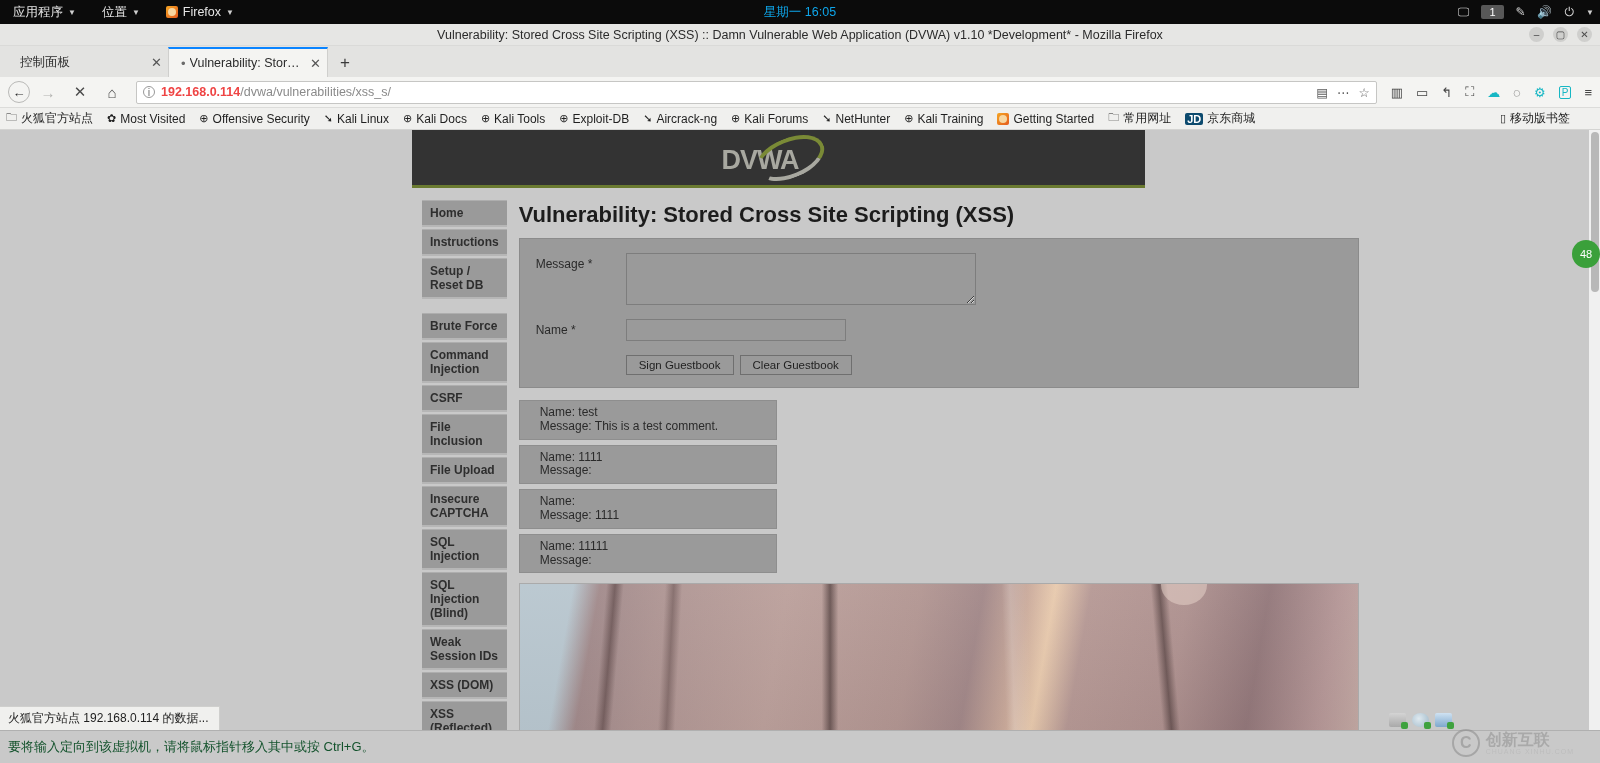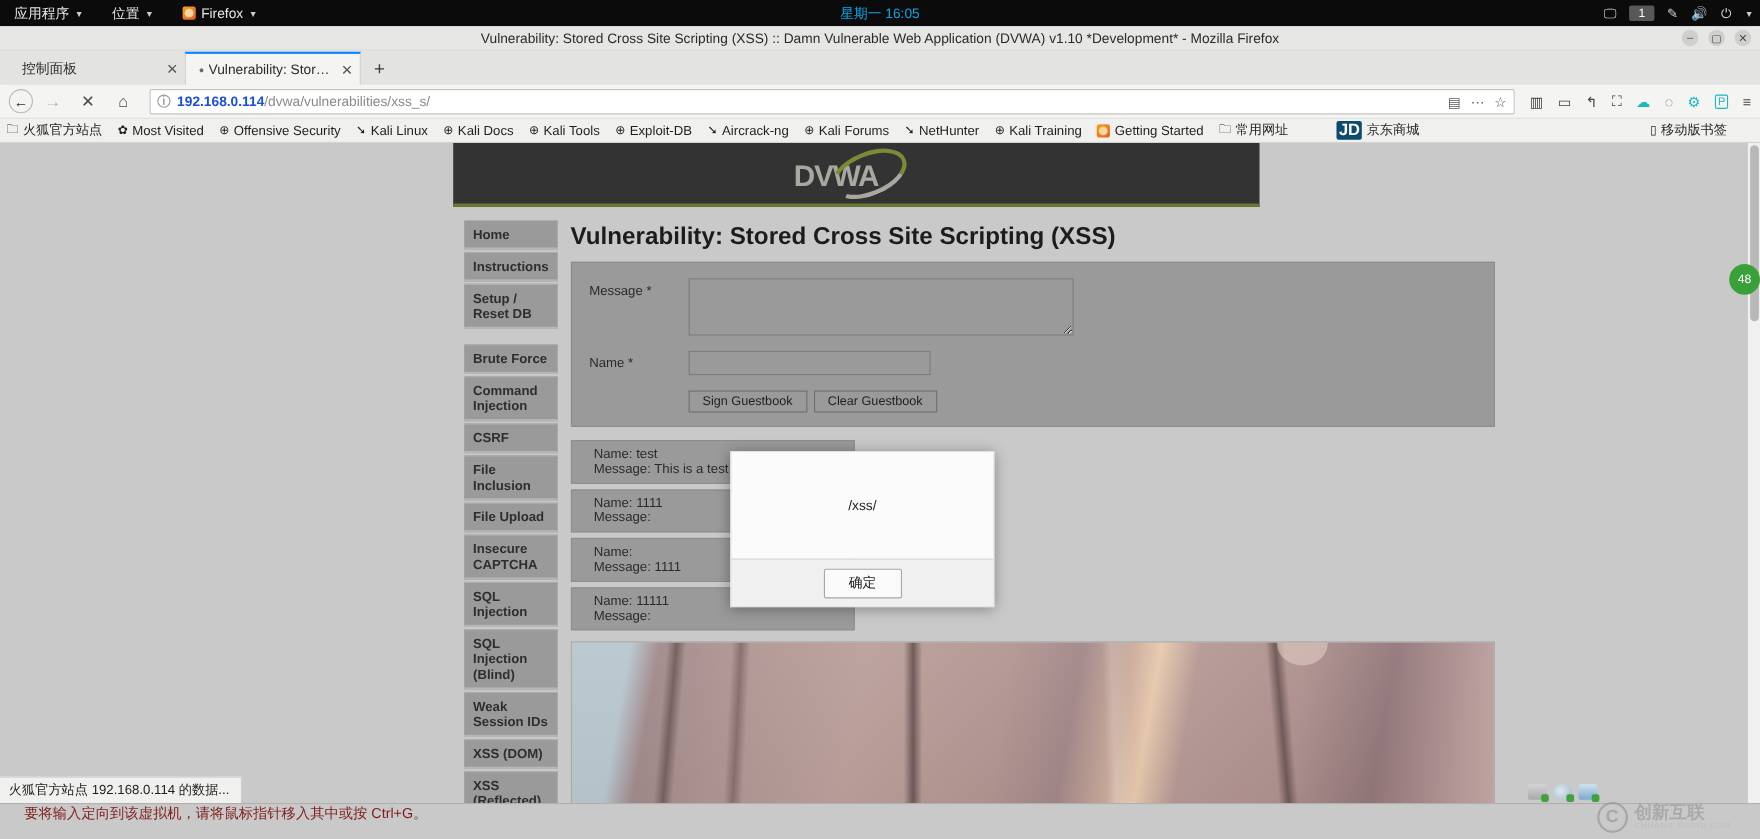--- a/index.html
+++ b/index.html
@@ -84,36 +84,36 @@
                  font-size:13px; color:#2b2b2b; }
   .nav-btn.fwd{ color:#b2b2b0; }
   .urlbar{
     flex:1; height:23px; background:#fff; border:1px solid #c6c6c4; border-radius:2px;
     display:flex; align-items:center; padding:0 6px; margin:0 6px; gap:6px;
     font-size:12.5px; min-width:0;
   }
   .url-info{ color:#777; font-size:11px; border:1px solid #999; border-radius:50%;
              width:12px;height:12px; display:flex;align-items:center;justify-content:center;}
   .url-text{ color:#8a8a8a; white-space:nowrap; overflow:hidden;}
-  .url-text b{ color:#1d4ed8; font-weight:700;}
+  .url-text b{ color:#ef4444; font-weight:700;}
   .url-right{ margin-left:auto; display:flex; align-items:center; gap:9px; color:#5a5a5a; }
   .tbicons{ display:flex; align-items:center; gap:13px; padding-left:4px; font-size:13px; color:#444;}
   .tbicons .tiq{ color:#17b7c4; }
   .tbicons .box{ border:1.5px solid #17b7c4; color:#17b7c4; font-size:10px; padding:0 2px; border-radius:2px;}
 
   
   .bookmarks{
     height:22px; background:#f0f0ee; display:flex; align-items:center;
     padding:0 6px; gap:14px; font-size:12px; color:#1f1f1f;
     border-bottom:1px solid #d4d4d2; position:relative;
   }
   .bm{ display:flex; align-items:center; gap:4px; white-space:nowrap;}
   .bm .g{ font-size:11px; }
   .bm-right{ position:absolute; right:30px; display:flex; align-items:center; gap:4px; }
-  .jd-ico{ background:#0c4a6e; color:#fff; font-size:15px; font-weight:bold; padding:0px 2px; border-radius:2px;margin-left:30px;}
+  .jd-ico{ background:#0c4a6e; color:#fff; font-size:11px; font-weight:bold; padding:0px 2px; border-radius:2px;}
 
   
   .viewport{ flex:1; background:#c9c9c9; position:relative; overflow:hidden; }
   .scrollbar{
     position:absolute; right:0; top:0; width:11px; height:100%; background:#f0f0f0;
   }
   .scrollthumb{ position:absolute; right:1px; top:2px; width:8px; height:160px;
                 background:#b8b8b8; border-radius:4px;}
 
   
@@ -229,22 +229,22 @@
   .tray-ic.c{ background:linear-gradient(#cfe2f2,#7ea8cd); }
   .tray-ic::after{
     content:""; position:absolute; right:-2px; bottom:-2px; width:7px;height:7px;
     background:#3fa23f; border-radius:2px;
   }
 
   
   .vm-bar{
     position:absolute; left:0; bottom:0; width:1600px; height:33px;
     background:#c9c9c9; border-top:1px solid #b0b0b0;
-    display:flex; padding-left:22px;
-    font-size:13px; color:#7f1d1d;
+    display:flex; align-items:center; padding-left:8px;
+    font-size:13px; color:#14532d;
   }
   .watermark{
     position:absolute; right:6px; bottom:6px; display:flex; align-items:center; gap:6px;
     opacity:.55;
   }
   .wm-c{
     width:28px;height:28px;border:2.5px solid #8a8a8a;border-radius:50%;
     color:#8a8a8a;font-size:16px;font-weight:bold;display:flex;align-items:center;justify-content:center;
   }
   .wm-t{ color:#8f8f8f; font-size:16px; font-weight:bold; line-height:1; }
@@ -475,26 +475,20 @@
             <div class="comic"></div>
           </div>
 
         </div>
       </div>
 
       <div class="scrollbar">
         <div class="scrollthumb"></div>
       </div>
 
-      <div class="modal-wrap">
-        <div class="modal-body">/xss/</div>
-        <div class="modal-foot">
-          <button class="modal-ok">确定</button>
-        </div>
-      </div>
 
       <div class="status-tip">火狐官方站点 192.168.0.114 的数据...</div>
 
       <div class="ff-tray">
         <span class="tray-ic a"></span>
         <span class="tray-ic b"></span>
         <span class="tray-ic c"></span>
       </div>
 
       <div class="side-badge">48</div>

